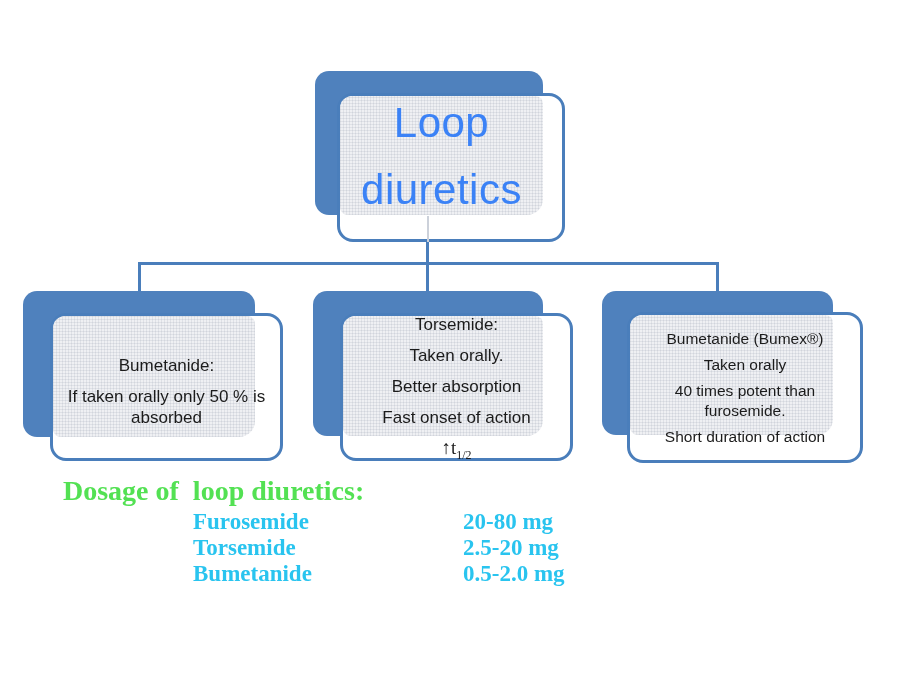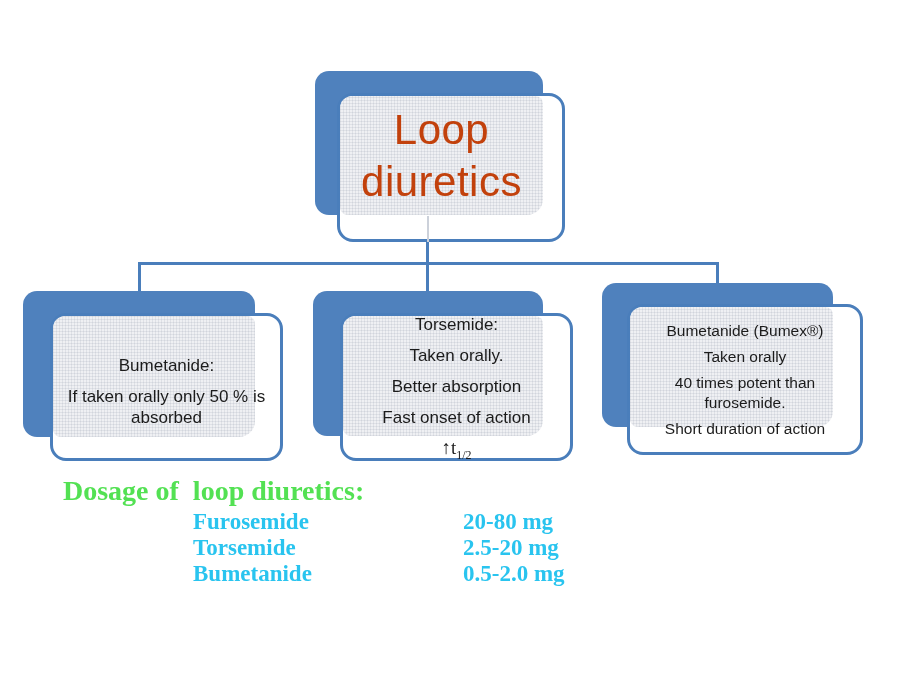--- a/index.html
+++ b/index.html
@@ -34,34 +34,34 @@
     display:flex; flex-direction:column; justify-content:center;
     text-align:center; color:var(--text-dark, #1b1b1b);
   }
 
   
   .node-root        { left:315px; top:71px;  width:253px; height:172px; }
   .node-root .back  { width:228px; height:144px; }
   .node-root .front { left:22px; top:22px; width:228px; height:149px; }
   .node-root .texture { width:203px; height:119px; }
   .node-root .content { width:203px; height:119px; bottom:auto; right:auto; }
-  .root-title { font-size:42px; line-height:52px; color:#c2410c; letter-spacing:0.5px; }
+  .root-title { font-size:42px; line-height:67px; color:#3b82f6; letter-spacing:0.5px; }
 
   
   .node-furosemide        { left:23px;  top:291px; width:263px; height:172px; }
   .node-furosemide .back  { width:232px; height:146px; }
   .node-furosemide .front { left:27px; top:22px; width:233px; height:148px; }
   .node-furosemide .texture { width:202px; height:121px; }
 
   .node-torsemide        { left:313px; top:291px; width:263px; height:172px;padding-left:10px; }
   .node-torsemide .back  { width:230px; height:145px; }
   .node-torsemide .front { left:27px; top:22px; width:233px; height:148px; }
   .node-torsemide .texture { width:200px; height:120px; }
 
-  .node-bumetanide        { left:602px; top:283px; width:263px; height:174px; }
+  .node-bumetanide        { left:602px; top:291px; width:263px; height:174px; }
   .node-bumetanide .back  { width:231px; height:144px; }
   .node-bumetanide .front { left:25px; top:21px; width:236px; height:151px; }
   .node-bumetanide .texture { width:203px; height:120px; }
 
   .line { font-size:17px; line-height:21px; margin:5px 10px; }
   .node-bumetanide .line { font-size:15.5px; line-height:20px; margin:3px 8px; }
   .node-furosemide .content { padding-top:8px; }
 
   .halflife-line {
     font-family:"Liberation Serif", serif;

